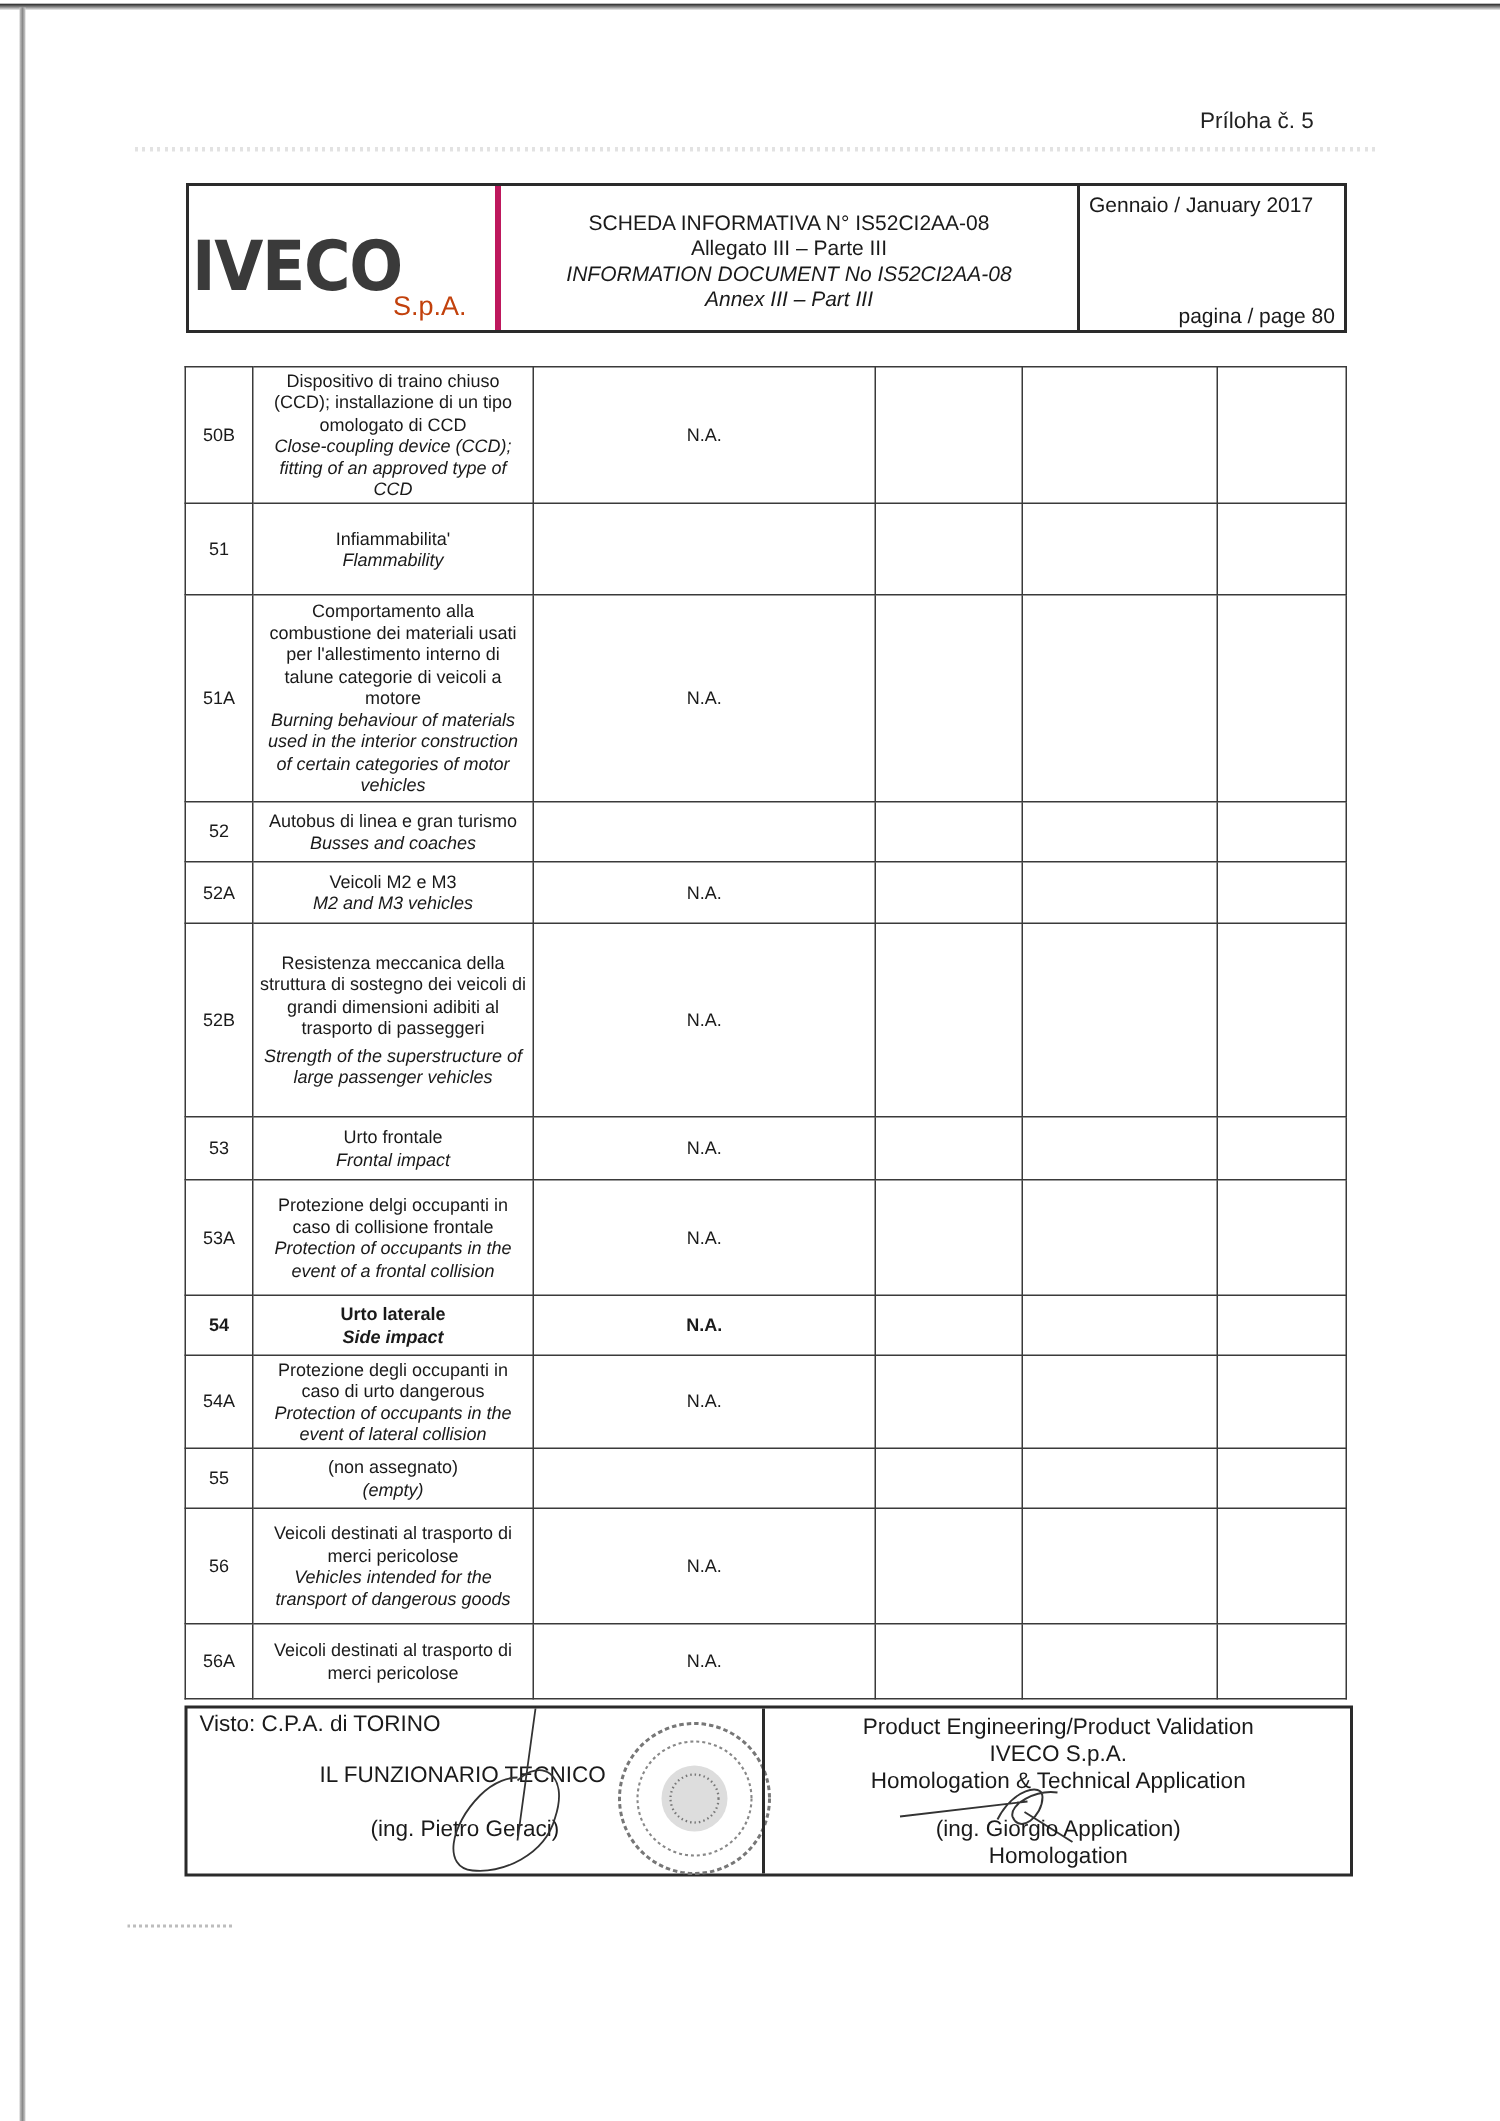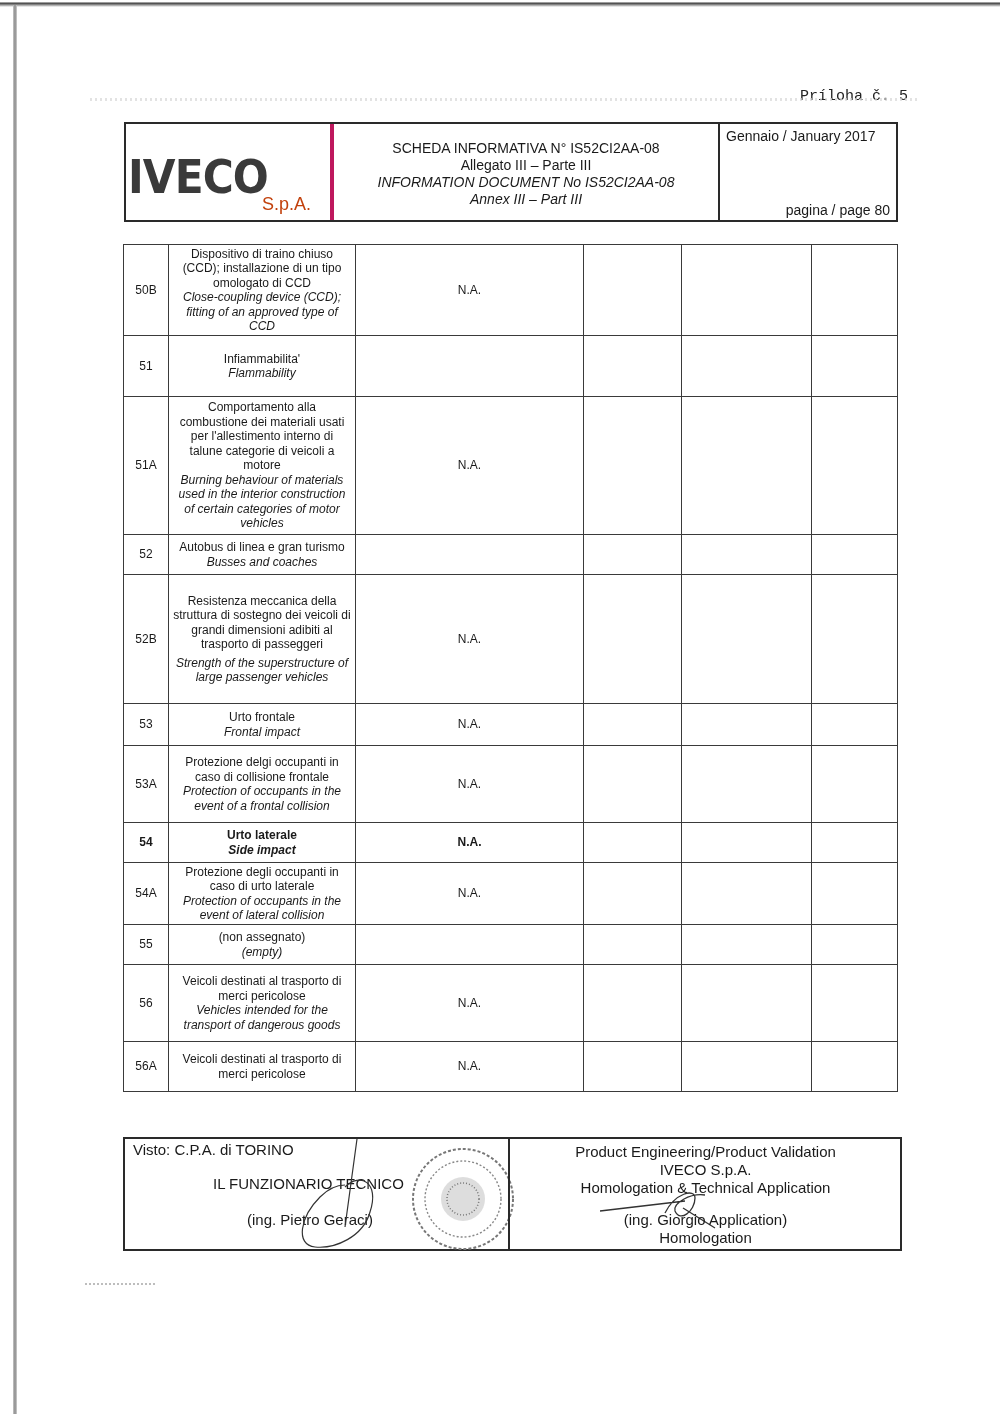--- a/index.html
+++ b/index.html
@@ -4,21 +4,21 @@
   <style>
     html, body { margin: 0; padding: 0; }
     body {
       width: 1000px; height: 1414px; position: relative; overflow: hidden;
       background: #ffffff; font-family: "Liberation Sans", sans-serif; color: #1a1a1a;
     }
     .scan-top { position: absolute; left: 0; top: 0; width: 1000px; height: 8px;
       background: linear-gradient(#ffffff, #ffffff 2px, #3a3a3a 3px, #9a9a9a 5px, #ffffff 7px); }
     .scan-left { position: absolute; left: 13px; top: 5px; width: 4px; height: 1409px;
       background: linear-gradient(90deg, #c8c8c8, #8a8a8a, #d0d0d0); }
-    .priloha { position: absolute; left: 800px; top: 88px; font-family: Liberation Mono, monospace;
+    .priloha { position: absolute; left: 800px; top: 72px; font-family: Liberation Sans, sans-serif;
       font-size: 15px; color: #222; }
     .dots-line { position: absolute; left: 90px; top: 98px; width: 830px; height: 3px;
       background: repeating-linear-gradient(90deg, #d6d6d6 0 2px, transparent 2px 5px); opacity: .7; }
 
     
     .hdr { position: absolute; left: 124px; top: 122px; width: 774px; height: 100px;
       border: 2px solid #2a2a2a; box-sizing: border-box; display: flex; }
     .hdr-logo { width: 204px; border-right: 4px solid #be185d; position: relative; }
     .logo-word { position: absolute; left: 2px; top: 26px; font-family: "DejaVu Sans", sans-serif;
       font-weight: bold; font-size: 46px; letter-spacing: -1px; color: #3a3a3a;
@@ -130,20 +130,31 @@
         <td class="num">52</td>
         <td class="desc">
           <span style="display: block;">Autobus di linea e gran turismo</span>
           <span class="it">Busses and coaches</span>
         </td>
         <td class="val"></td>
         <td></td>
         <td></td>
         <td></td>
       </tr>
+      <tr style="height: 41px;">
+        <td class="num">52A</td>
+        <td class="desc">
+          <span style="display: block;">Veicoli M2 e M3</span>
+          <span class="it">M2 and M3 vehicles</span>
+        </td>
+        <td class="val">N.A.</td>
+        <td></td>
+        <td></td>
+        <td></td>
+      </tr>
       <tr style="height: 129px;">
         <td class="num">52B</td>
         <td class="desc">
           <span style="display: block;">Resistenza meccanica della struttura di sostegno dei veicoli di grandi dimensioni adibiti al trasporto di passeggeri</span>
           <span class="it sp">Strength of the superstructure of large passenger vehicles</span>
         </td>
         <td class="val">N.A.</td>
         <td></td>
         <td></td>
         <td></td>
@@ -177,21 +188,21 @@
           <span class="it">Side impact</span>
         </td>
         <td class="val">N.A.</td>
         <td></td>
         <td></td>
         <td></td>
       </tr>
       <tr style="height: 62px;">
         <td class="num">54A</td>
         <td class="desc">
-          <span style="display: block;">Protezione degli occupanti in caso di urto laterale</span>
+          <span style="display: block;">Protezione degli occupanti in caso di urto dangerous</span>
           <span class="it">Protection of occupants in the event of lateral collision</span>
         </td>
         <td class="val">N.A.</td>
         <td></td>
         <td></td>
         <td></td>
       </tr>
       <tr style="height: 40px;">
         <td class="num">55</td>
         <td class="desc">

